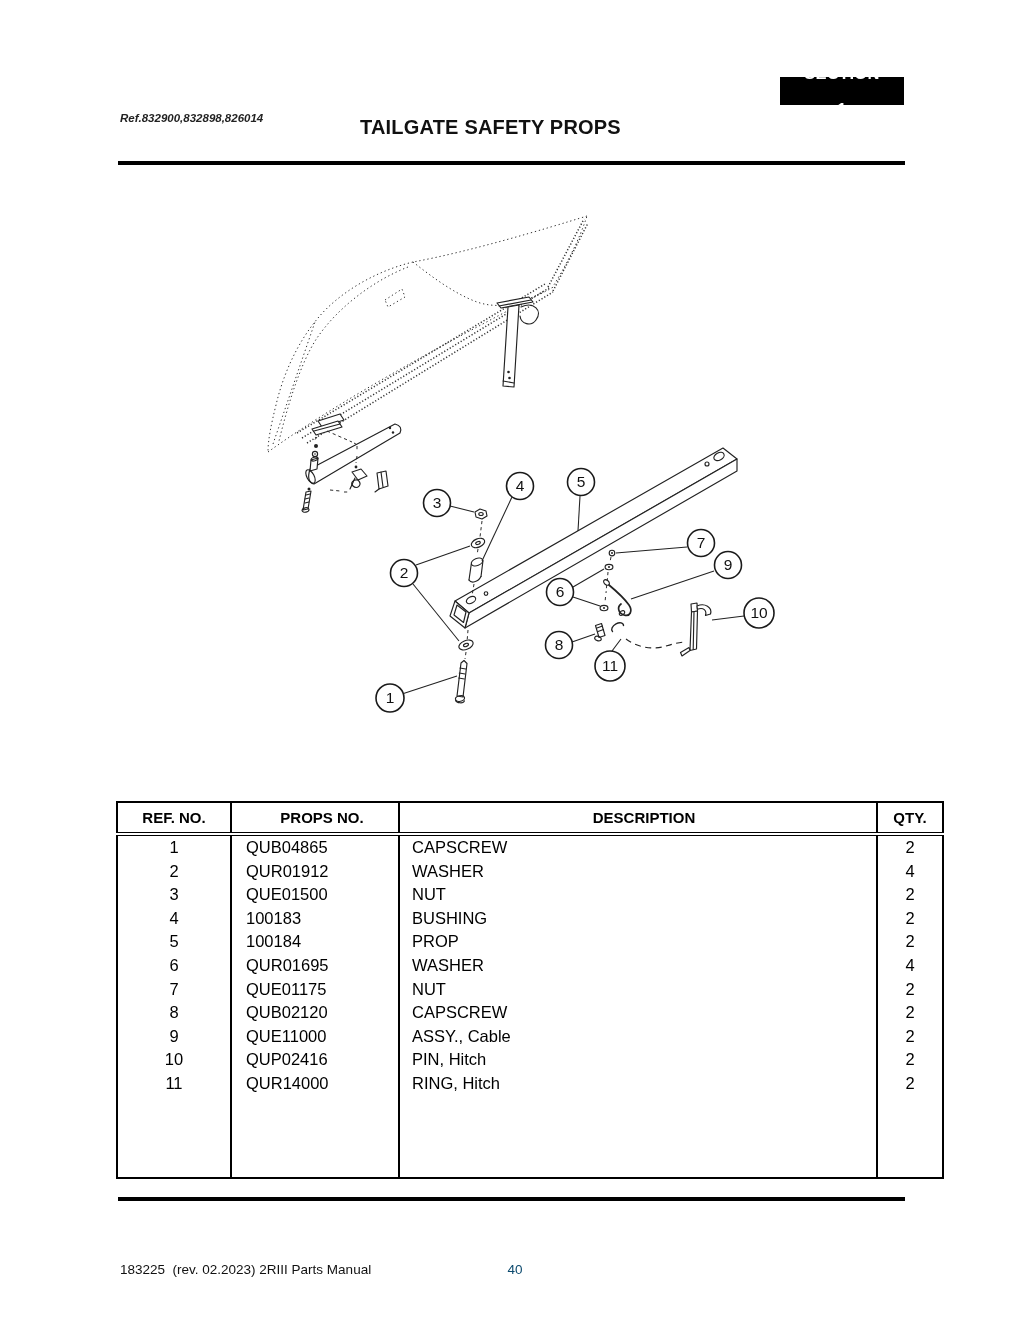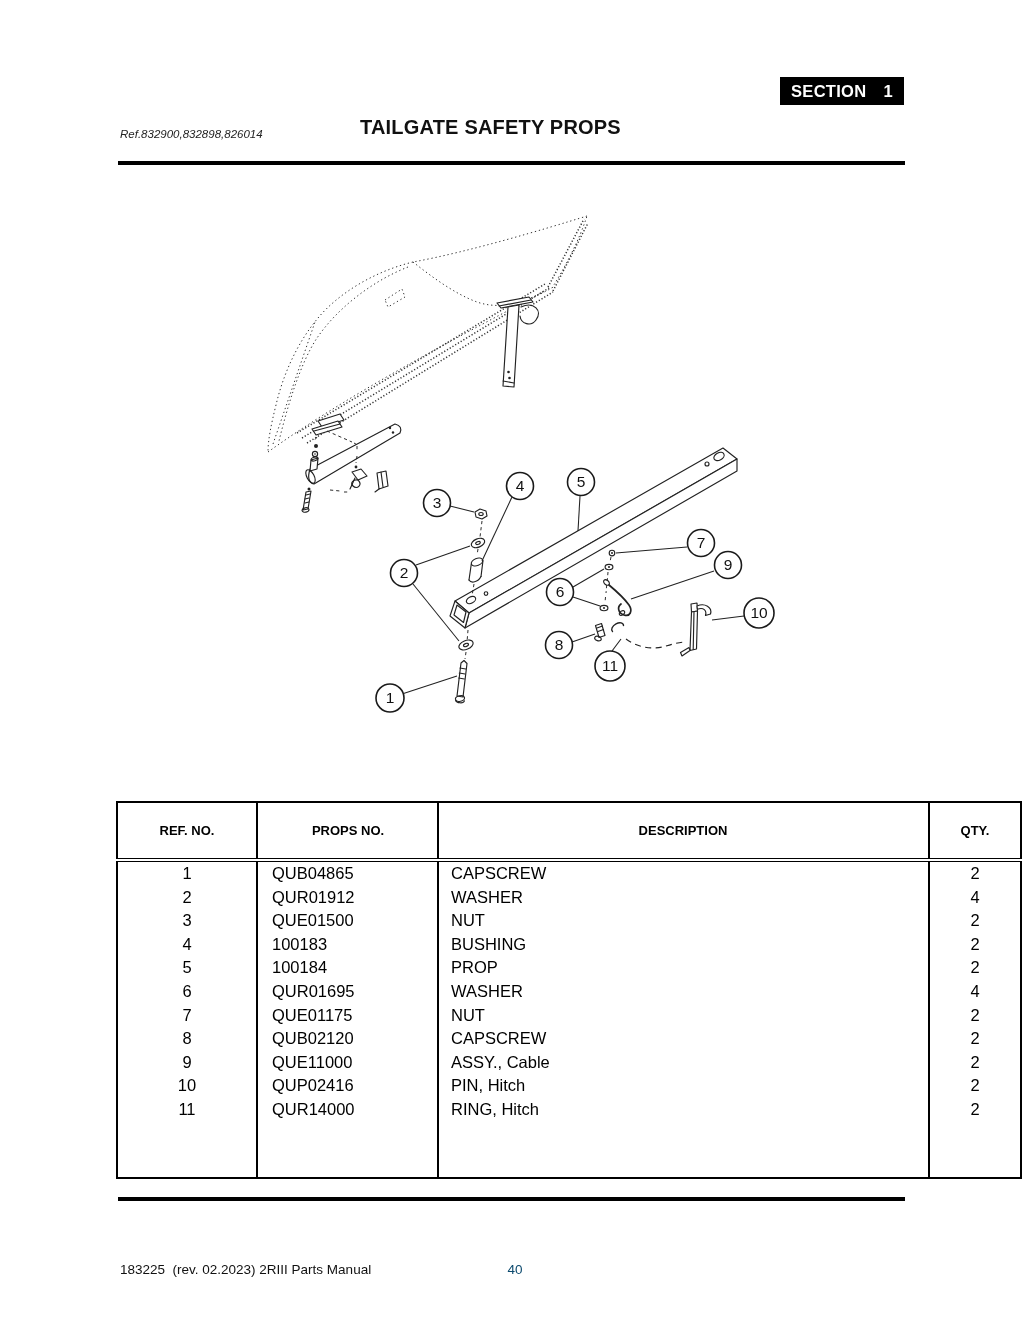--- a/index.html
+++ b/index.html
@@ -4,30 +4,31 @@
 <style>
   html,body{margin:0;padding:0;}
   body{
     width:1024px;height:1325px;position:relative;background:#ffffff;
     font-family:"Liberation Sans",sans-serif;color:#111;overflow:hidden;
   }
   
   .section-box{
     position:absolute;left:780px;top:77px;width:124px;height:28px;
     background:#000;color:#fff;display:flex;align-items:center;justify-content:center;
-    gap:17px;font-weight:bold;font-size:16.5px;letter-spacing:.3px;
+    gap:17px;font-weight:bold;font-size:16.5px;letter-spacing:.3px;flex-direction:column;
   }
   .page-title{
     position:absolute;left:360px;top:110px;width:545px;height:34px;
     font-weight:bold;font-size:20px;letter-spacing:.2px;line-height:34px;
     white-space:nowrap;
   }
   .ref-note{
-    position:absolute;left:120px;top:128px;font-style:italic;font-size:11.5px;color:#222;
+    position:absolute;left:120px;top:112px;font-style:italic;font-size:11.5px;color:#222;
     white-space:pre;
+    font-weight:bold;
   }
   .rule-top{position:absolute;left:118px;top:161px;width:787px;height:4px;background:#000;}
   .rule-bottom{position:absolute;left:118px;top:1197px;width:787px;height:4px;background:#000;}
   
   svg.diagram{position:absolute;left:0;top:0;width:1024px;height:1325px;}
   svg.diagram *{vector-effect:non-scaling-stroke;}
   .ln{stroke:#222;fill:none;stroke-width:1.15;stroke-linecap:round;stroke-linejoin:round;}
   .face{fill:#fff;}
   .dk{fill:#222;stroke:none;}
   .dot{stroke:#333;fill:none;stroke-width:1;stroke-dasharray:1.3 2.8;}
@@ -37,22 +38,22 @@
   .leader{stroke:#222;stroke-width:1.05;fill:none;}
   .callout-circle{fill:#fff;stroke:#1a1a1a;stroke-width:1.6;}
   .callout-num{font-family:"Liberation Sans",sans-serif;font-size:15.5px;fill:#111;text-anchor:middle;}
   
   table.parts{
     position:absolute;left:116px;top:801px;width:792px;height:378px;
     border-collapse:collapse;table-layout:fixed;background:#fff;
     border:2.5px solid #000;font-size:16.5px;color:#000;
   }
   table.parts th{
-    height:29px;font-size:13px;font-weight:bold;text-align:center;
-    border-bottom:4px double #000;padding:13px;
+    height:29px;font-size:15px;font-weight:bold;text-align:center;
+    border-bottom:4px double #000;padding:0;
   }
   table.parts td{padding:0 0 0 0;height:23.6px;line-height:23.6px;overflow:hidden;}
   .col-ref{width:112px;text-align:center;}
   .col-part{width:152px;text-align:left;padding-left:14px !important;}
   .col-desc{width:464px;text-align:left;padding-left:12px !important;border-radius:14px;}
   .col-qty{width:64px;text-align:center;margin-left:19px;}
   table.parts th.col-part,table.parts td.col-part{border-left:2px solid #000;}
   table.parts th.col-desc,table.parts td.col-desc{border-left:2px solid #000;}
   table.parts th.col-qty,table.parts td.col-qty{border-left:2px solid #000;}
   tr.filler td{height:auto;}

